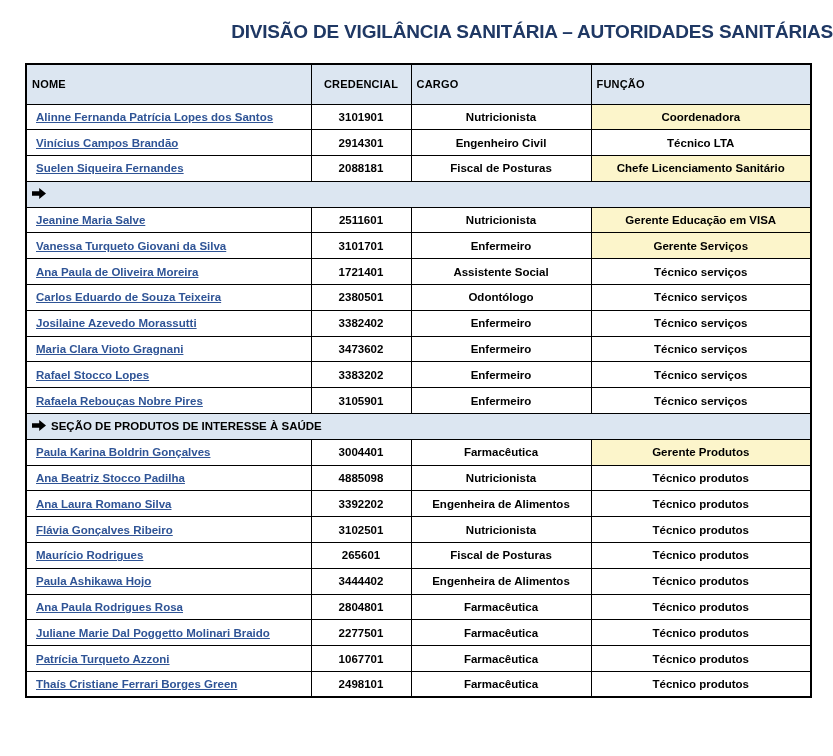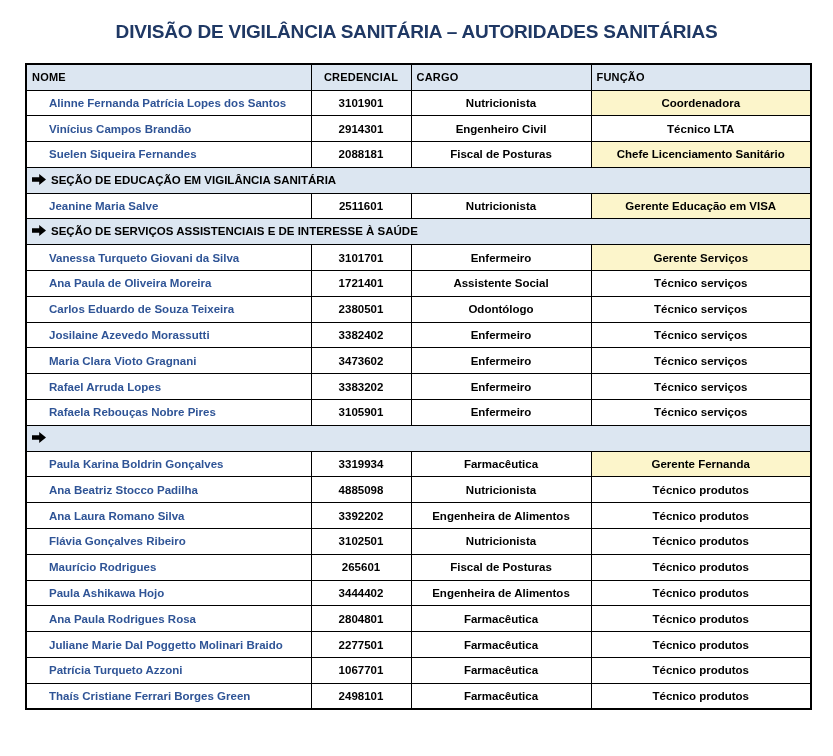--- a/index.html
+++ b/index.html
@@ -6,21 +6,21 @@
     margin: 0;
     padding: 0;
     background: #ffffff;
     width: 833px;
     height: 756px;
     font-family: "Liberation Sans", sans-serif;
     position: relative;
     overflow: hidden;
   }
   .title {
-    text-align: center;
+    text-align: right;
     padding-top: 21px;
     font-size: 19px;
     font-weight: bold;
     letter-spacing: -0.2px;
     color: var(--title-color, #1F3864);
   }
   table.personnel {
     position: absolute;
     left: 25px;
     top: 63px;
@@ -28,21 +28,21 @@
     border-collapse: collapse;
     table-layout: fixed;
     border: 2px solid var(--border-color, #000);
   }
   col.c-nome { width: 285px; }
   col.c-cred { width: 100px; }
   col.c-cargo { width: 180px; }
   col.c-func { width: 220px; }
 
   tr { height: 25.8px; }
-  tr.header-row { height: 26px; }
+  tr.header-row { height: 40px; }
 
   th, td {
     border: 1px solid var(--border-color, #000);
     font-size: 11.5px;
     font-weight: bold;
     color: #000;
     white-space: nowrap;
     overflow: hidden;
     padding: 0;
     vertical-align: middle;
@@ -53,21 +53,22 @@
     padding-left: 5px;
     font-size: 11px;
     letter-spacing: 0.2px;
     font-weight: bold;
   }
   th.center { text-align: center; padding-left: 0; }
 
   td.nome {
     color: var(--name-color, #2F5496);
     text-align: left;
-    padding-left: 22px;
+    padding-left: 9px;
+    text-decoration: underline;
   }
   td.credencial, td.cargo, td.funcao { text-align: center; }
   td.funcao.hl { background: var(--highlight-bg, #FCF5CB); }
 
   td.section-cell {
     background: var(--band-bg, #DCE6F1);
     text-align: left;
     padding-left: 5px;
     font-size: 11.5px;
   }
@@ -112,32 +113,27 @@
       </tr>
       <tr>
         <td class="nome">Suelen Siqueira Fernandes</td>
         <td class="credencial">2088181</td>
         <td class="cargo">Fiscal de Posturas</td>
         <td class="funcao hl">Chefe Licenciamento Sanitário</td>
       </tr>
       <tr>
         <td colspan="4" class="section-cell"><span class="arrow"><svg width="14" height="11" viewBox="0 0 14 11">
               <path d="M0 3.2h7.2V0L14 5.5 7.2 11V7.8H0z" fill="#000"></path>
-            </svg></span><span>SEÇÃO DE EDUCAÇÃO EM VIGILÂNCIA SANITÁRIA</span></td>
+            </svg></span></td>
       </tr>
       <tr>
         <td class="nome">Jeanine Maria Salve</td>
         <td class="credencial">2511601</td>
         <td class="cargo">Nutricionista</td>
         <td class="funcao hl">Gerente Educação em VISA</td>
-      </tr>
-      <tr>
-        <td colspan="4" class="section-cell"><span class="arrow"><svg width="14" height="11" viewBox="0 0 14 11">
-              <path d="M0 3.2h7.2V0L14 5.5 7.2 11V7.8H0z" fill="#000"></path>
-            </svg></span><span>SEÇÃO DE SERVIÇOS ASSISTENCIAIS E DE INTERESSE À SAÚDE</span></td>
       </tr>
       <tr>
         <td class="nome">Vanessa Turqueto Giovani da Silva</td>
         <td class="credencial">3101701</td>
         <td class="cargo">Enfermeiro</td>
         <td class="funcao hl">Gerente Serviços</td>
       </tr>
       <tr>
         <td class="nome">Ana Paula de Oliveira Moreira</td>
         <td class="credencial">1721401</td>
@@ -156,41 +152,41 @@
         <td class="cargo">Enfermeiro</td>
         <td class="funcao">Técnico serviços</td>
       </tr>
       <tr>
         <td class="nome">Maria Clara Vioto Gragnani</td>
         <td class="credencial">3473602</td>
         <td class="cargo">Enfermeiro</td>
         <td class="funcao">Técnico serviços</td>
       </tr>
       <tr>
-        <td class="nome">Rafael Arruda Lopes</td>
+        <td class="nome">Rafael Stocco Lopes</td>
         <td class="credencial">3383202</td>
         <td class="cargo">Enfermeiro</td>
         <td class="funcao">Técnico serviços</td>
       </tr>
       <tr>
         <td class="nome">Rafaela Rebouças Nobre Pires</td>
         <td class="credencial">3105901</td>
         <td class="cargo">Enfermeiro</td>
         <td class="funcao">Técnico serviços</td>
       </tr>
       <tr>
         <td colspan="4" class="section-cell"><span class="arrow"><svg width="14" height="11" viewBox="0 0 14 11">
               <path d="M0 3.2h7.2V0L14 5.5 7.2 11V7.8H0z" fill="#000"></path>
-            </svg></span></td>
+            </svg></span><span>SEÇÃO DE PRODUTOS DE INTERESSE À SAÚDE</span></td>
       </tr>
       <tr>
         <td class="nome">Paula Karina Boldrin Gonçalves</td>
-        <td class="credencial">3319934</td>
-        <td class="cargo">Farmacêutica</td>
-        <td class="funcao hl">Gerente Fernanda</td>
+        <td class="credencial">3004401</td>
+        <td class="cargo">Farmacêutica</td>
+        <td class="funcao hl">Gerente Produtos</td>
       </tr>
       <tr>
         <td class="nome">Ana Beatriz Stocco Padilha</td>
         <td class="credencial">4885098</td>
         <td class="cargo">Nutricionista</td>
         <td class="funcao">Técnico produtos</td>
       </tr>
       <tr>
         <td class="nome">Ana Laura Romano Silva</td>
         <td class="credencial">3392202</td>

